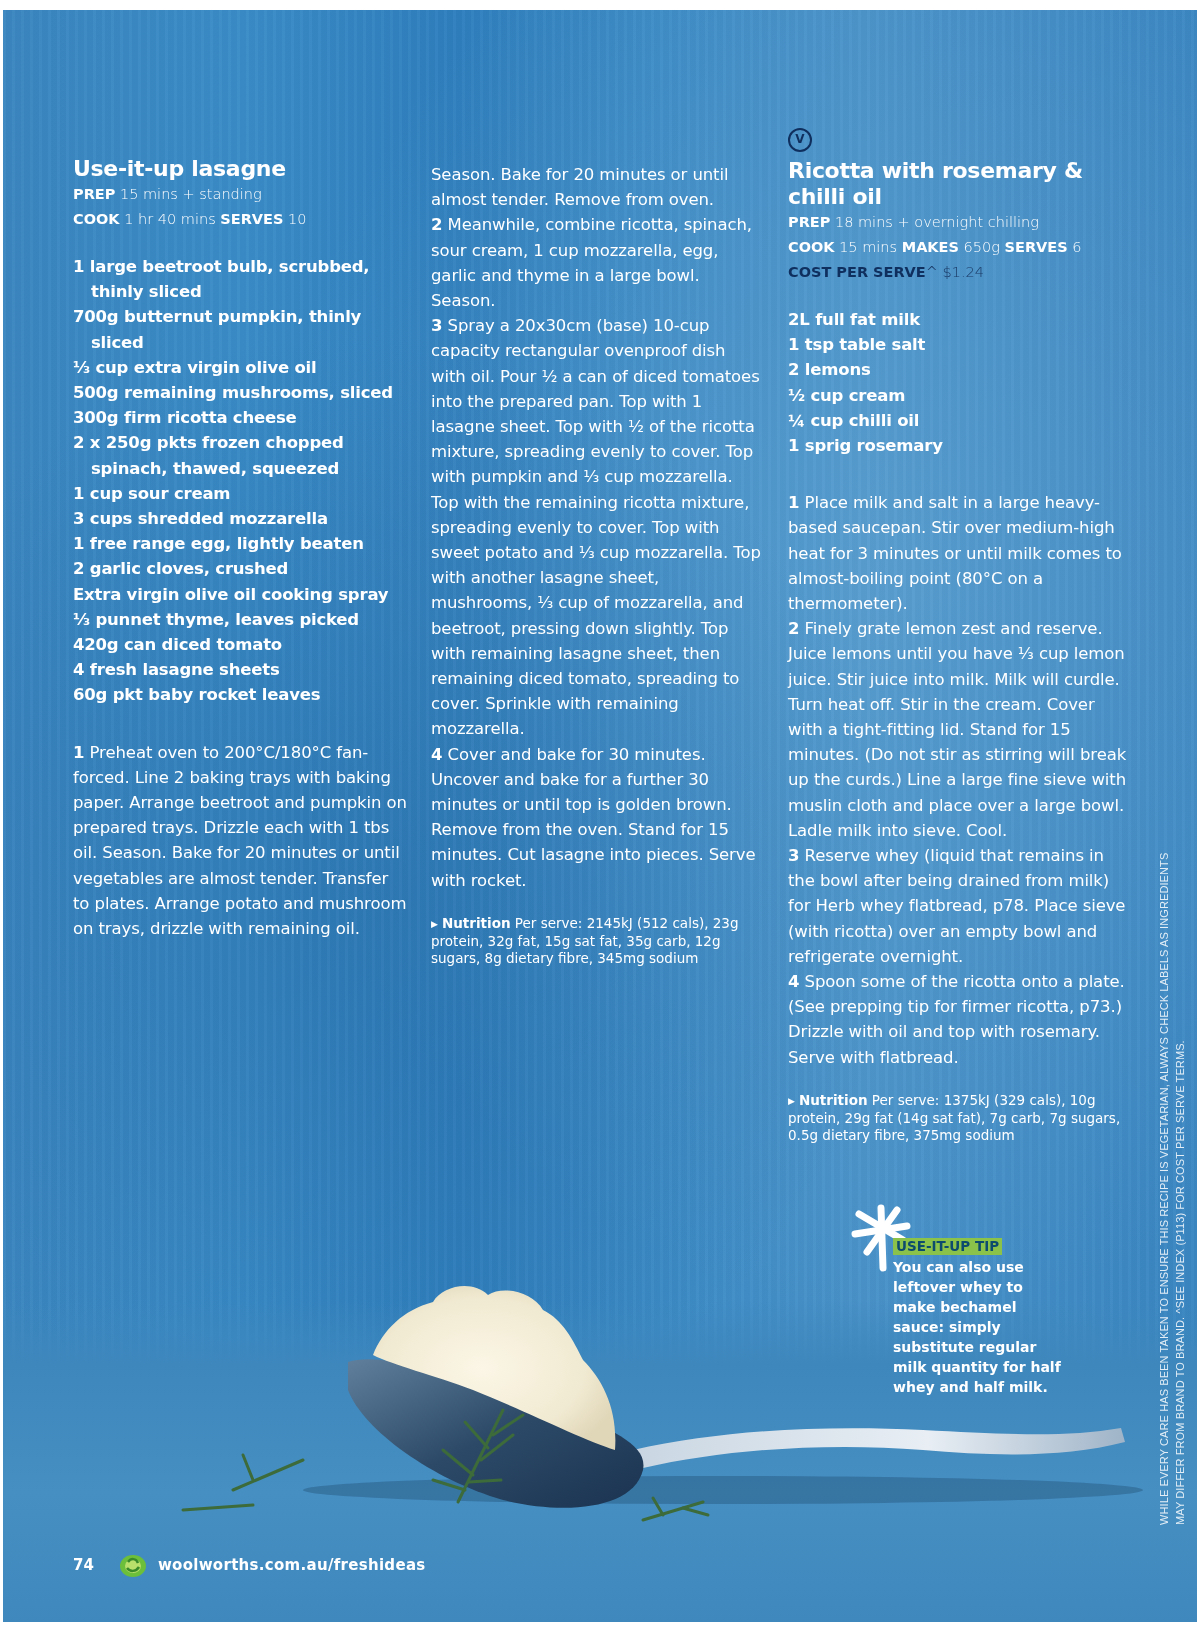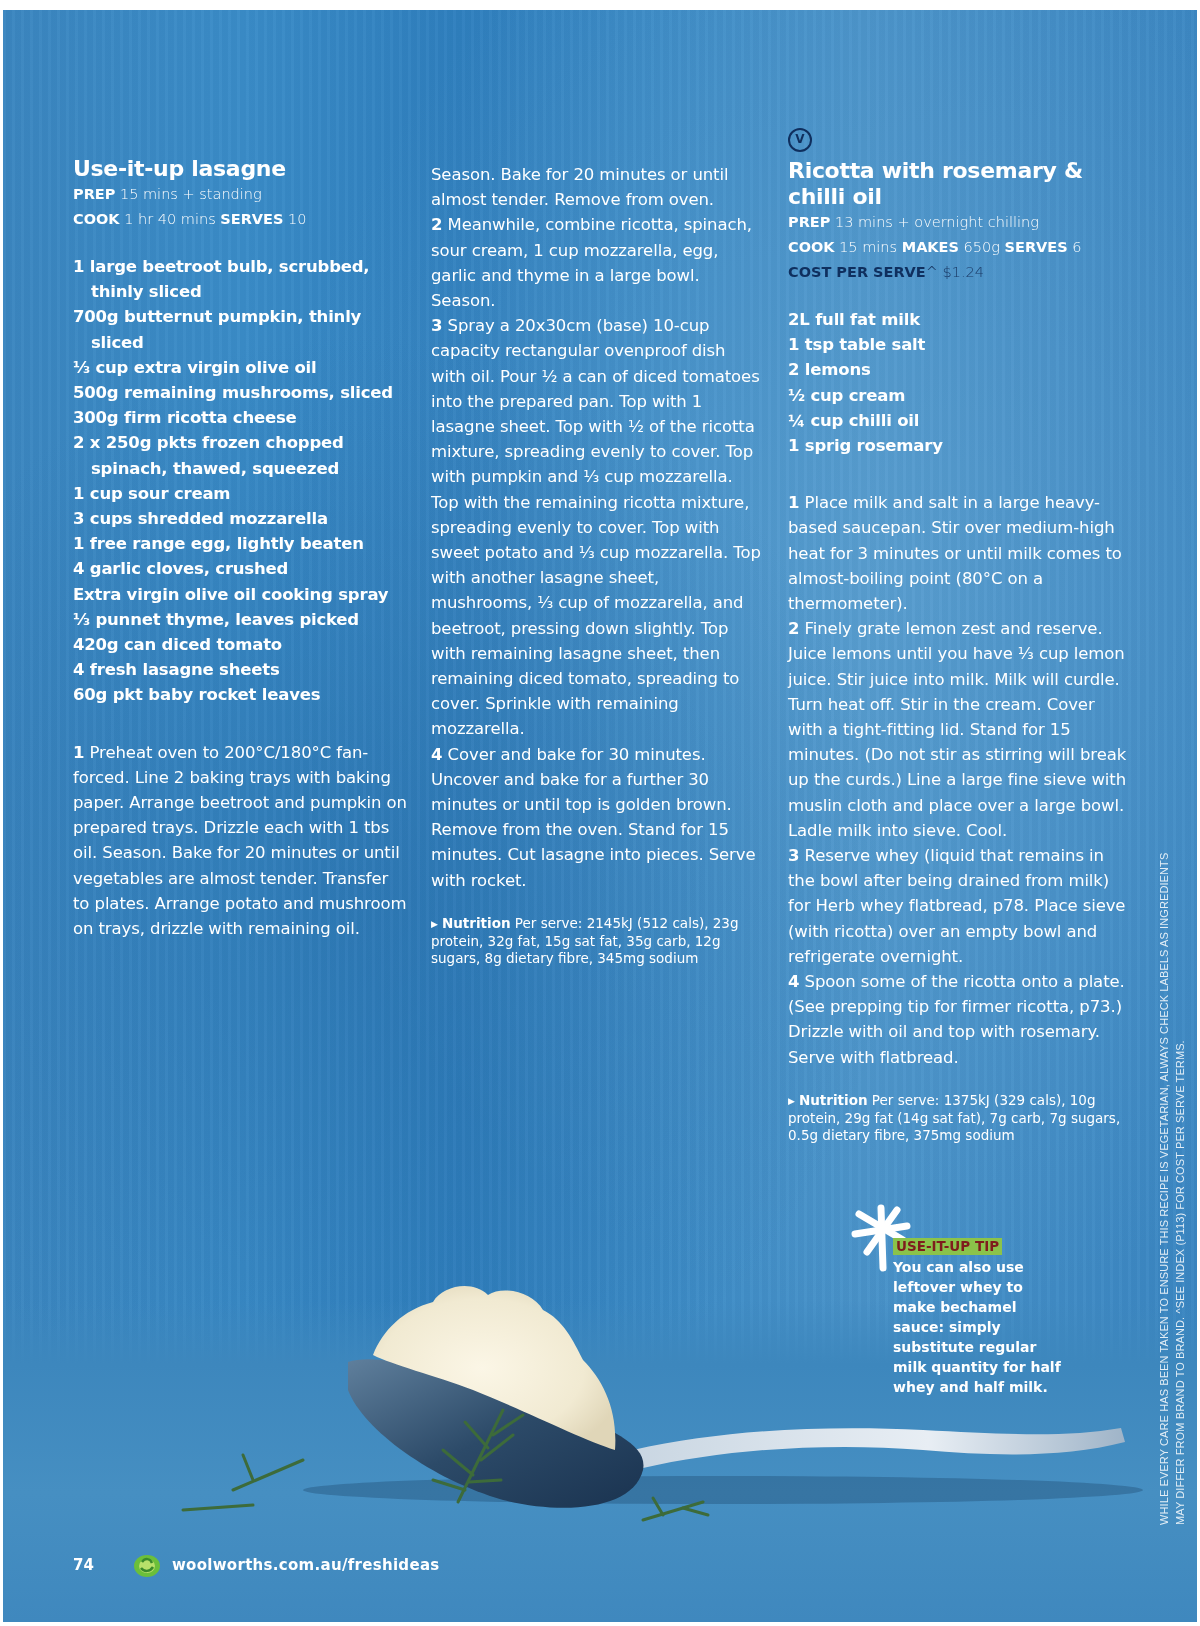--- a/index.html
+++ b/index.html
@@ -45,31 +45,31 @@
     .nutrition .tri { font-size: 9px; margin-right: 4px; vertical-align: 1px; }
     .nutrition b { font-weight: bold; }
 
     .veg-icon {
       width: 24px; height: 24px; border: 2.5px solid #0f2f5e; border-radius: 50%;
       color: #0f2f5e; font-size: 12px; font-weight: bold; text-align: center; line-height: 19px;
       margin-bottom: 6px;
     }
     .asterisk { position: absolute; left: 848px; top: 1190px; width: 60px; height: 72px; }
     .tip-body { position: absolute; left: 890px; top: 1226px; width: 170px; }
-    .tip-label { display: inline-block; background: #8bc34a; color: #7f1d1d; font-weight: bold; font-size: 13.5px; line-height: 17px; padding: 0 3px; }
+    .tip-label { display: inline-block; background: #8bc34a; color: #0c4a6e; font-weight: bold; font-size: 13.5px; line-height: 17px; padding: 0 3px; }
     .tip-text { font-weight: bold; font-size: 14px; line-height: 20px; margin-top: 2px; }
 
     .disclaimer {
       position: absolute; left: 1153px; top: 1515px; transform-origin: 0 0; transform: rotate(-90deg);
       width: 760px; font-size: 11px; line-height: 16px; letter-spacing: 0.1px; color: rgba(255,255,255,0.85);
       font-family: "Liberation Sans Narrow", "Liberation Sans", sans-serif; white-space: nowrap;
     }
 
     .footer { position: absolute; left: 70px; top: 1542px; display: flex; align-items: center; }
-    .page-num { font-weight: bold; font-size: 15px; margin-right: 38px; }
+    .page-num { font-weight: bold; font-size: 15px; margin-right: 24px; }
     .logo { width: 30px; height: 26px; margin-right: 10px; }
     .site { font-weight: bold; font-size: 15px; letter-spacing: 0.3px; }
 
     .photo { position: absolute; left: 0; top: 0; width: 1194px; height: 1612px; pointer-events: none; }
   </style>
 </head>
 <body>
 
 <div class="page">
   <div class="tabletop"></div>
@@ -133,21 +133,21 @@
     <ul class="ingredients">
       <li>1 large beetroot bulb, scrubbed, thinly sliced</li>
       <li>700g butternut pumpkin, thinly sliced</li>
       <li>⅓ cup extra virgin olive oil</li>
       <li>500g remaining mushrooms, sliced</li>
       <li>300g firm ricotta cheese</li>
       <li>2 x 250g pkts frozen chopped spinach, thawed, squeezed</li>
       <li>1 cup sour cream</li>
       <li>3 cups shredded mozzarella</li>
       <li>1 free range egg, lightly beaten</li>
-      <li>4 garlic cloves, crushed</li>
+      <li>2 garlic cloves, crushed</li>
       <li>Extra virgin olive oil cooking spray</li>
       <li>⅓ punnet thyme, leaves picked</li>
       <li>420g can diced tomato</li>
       <li>4 fresh lasagne sheets</li>
       <li>60g pkt baby rocket leaves</li>
     </ul>
     <div class="method">
       <p>
         <span class="num">1</span>
         <span>Preheat oven to 200°C/180°C fan-forced. Line 2 baking trays with baking paper. Arrange beetroot and pumpkin on prepared trays. Drizzle each with 1 tbs oil. Season. Bake for 20 minutes or until vegetables are almost tender. Transfer to plates. Arrange potato and mushroom on trays, drizzle with remaining oil.</span>
@@ -177,21 +177,21 @@
       <span class="tri">▶</span><b>Nutrition</b>
       <span>Per serve: 2145kJ (512 cals), 23g protein, 32g fat, 15g sat fat, 35g carb, 12g sugars, 8g dietary fibre, 345mg sodium</span>
     </div>
   </div>
 
   <div class="col col3">
     <div class="veg-icon">V</div>
     <h1 class="title">Ricotta with rosemary &amp; chilli oil</h1>
     <div class="meta">
       <b>PREP</b>
-      <span>13 mins + overnight chilling</span>
+      <span>18 mins + overnight chilling</span>
     </div>
     <div class="meta">
       <b>COOK</b>
       <span>15 mins</span>
       <b>MAKES</b>
       <span>650g</span>
       <b>SERVES</b>
       <span>6</span>
     </div>
     <div class="meta">

